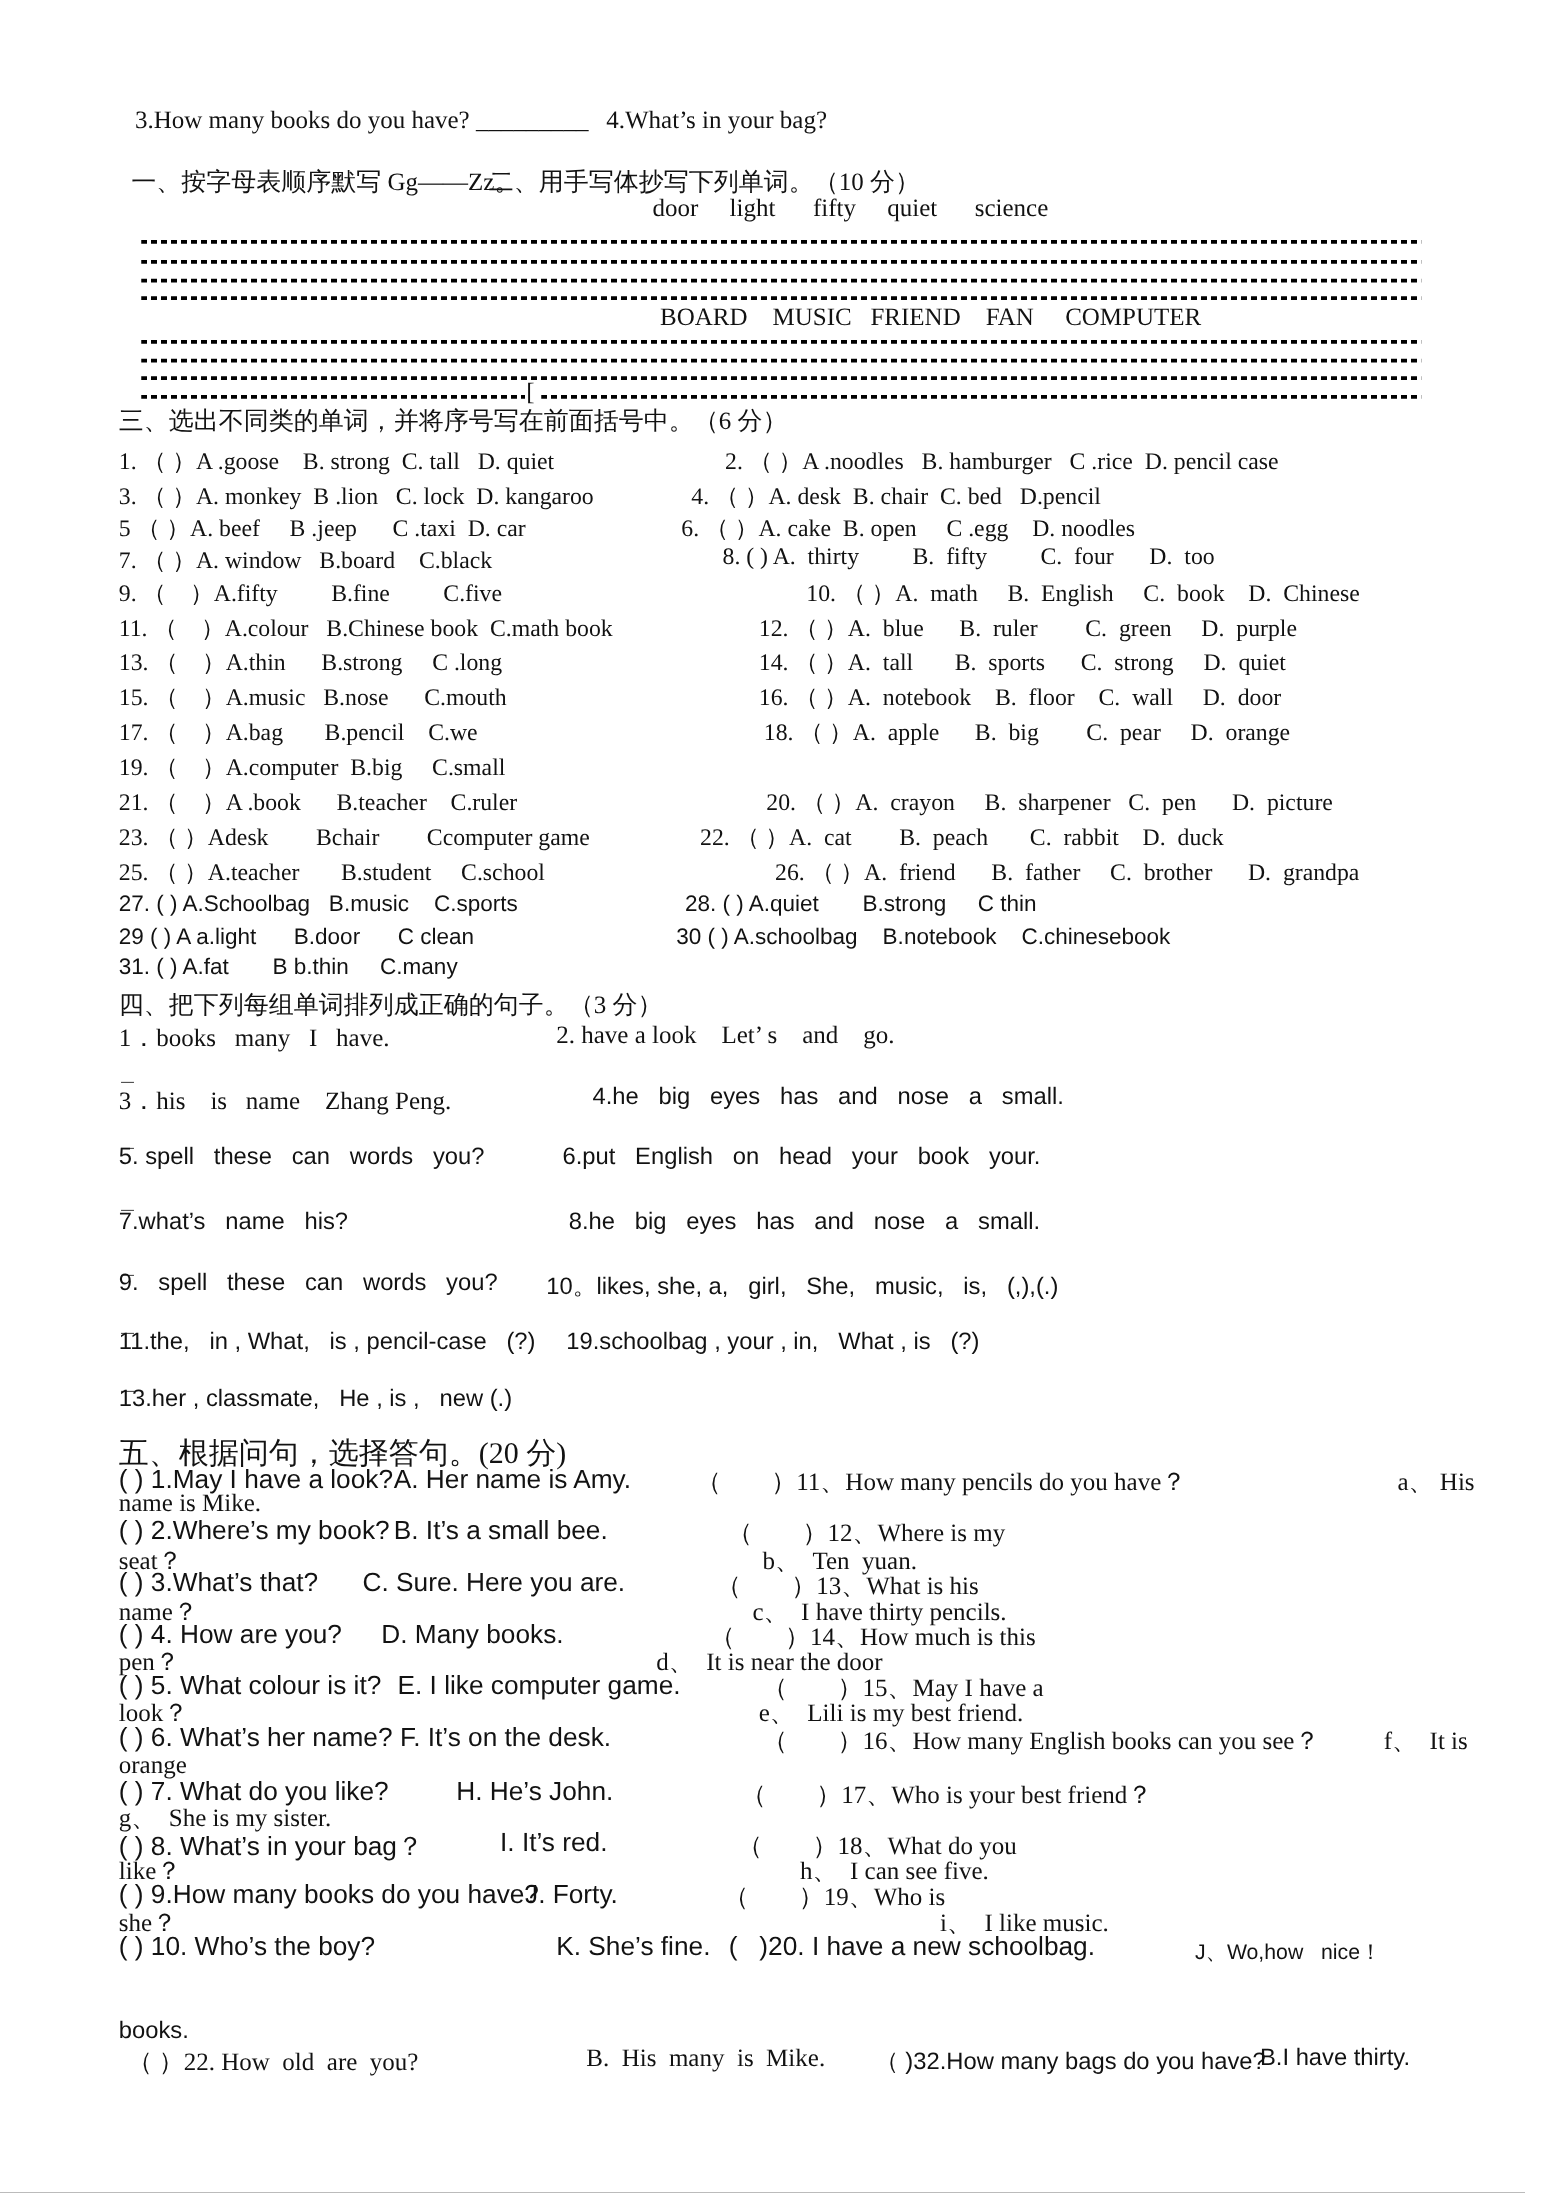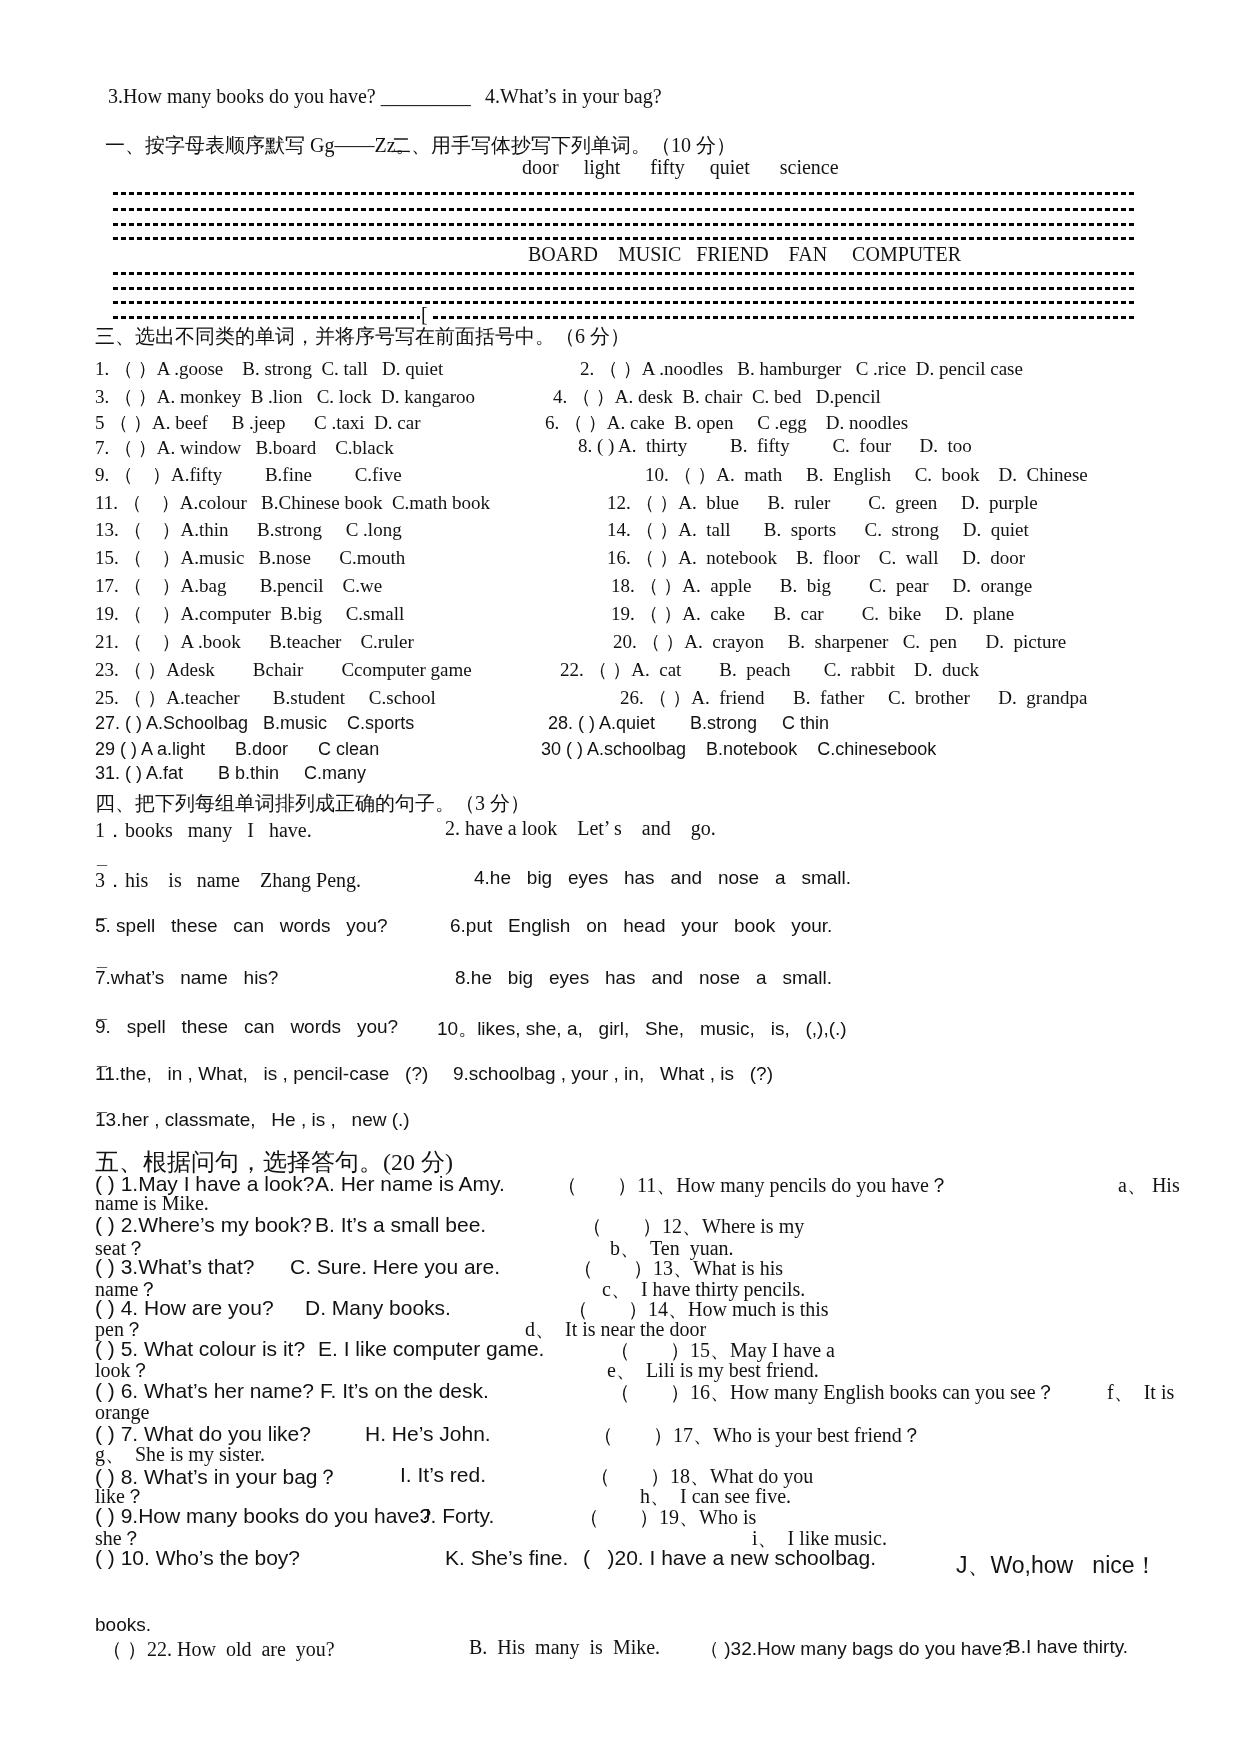--- a/index.html
+++ b/index.html
@@ -1,21 +1,21 @@
 <!DOCTYPE html>
 <html><head>
 <meta charset="utf-8">
 <style>
   html,body{margin:0;padding:0;background:#888;}
   .page{position:relative;width:1241px;height:1754px;background:#ffffff;overflow:hidden;color:#121212;}
   .ln{position:absolute;left:0;width:100%;height:24px;}
   .c{position:absolute;top:0;white-space:pre;color:#121212;}
   .serif{font-family:"Liberation Serif","DejaVu Serif",serif;}
   .sans{font-family:"Liberation Sans","DejaVu Sans",sans-serif;}
-  .f20{font-size:20px;} .f19{font-size:19px;} .f21{font-size:21px;} .f18{font-size:18px;} .f17{font-size:23px;} .f24{font-size:24px;}
+  .f20{font-size:20px;} .f19{font-size:19px;} .f21{font-size:21px;} .f18{font-size:18px;} .f17{font-size:17px;} .f24{font-size:24px;}
   .dash{position:absolute;height:3px;background:repeating-linear-gradient(90deg,#000 0 5px,transparent 5px 8px);}
   .dash.full{left:113px;width:1024px;}
   .blank .c{font-weight:bold;letter-spacing:1px;}
 </style>
 </head>
 <body>
 
 <div class="page">
 
   <div class="ln serif f20" style="top:85px">
@@ -85,21 +85,20 @@
   <div class="ln serif f19" style="top:545px">
     <span class="c" style="left:95px">15. （    ）A.music   B.nose      C.mouth</span>
     <span class="c" style="left:607px">16. （ ）A.  notebook    B.  floor    C.  wall     D.  door</span>
   </div>
   <div class="ln serif f19" style="top:573px">
     <span class="c" style="left:95px">17. （    ）A.bag       B.pencil    C.we</span>
     <span class="c" style="left:611px">18. （ ）A.  apple      B.  big        C.  pear     D.  orange</span>
   </div>
   <div class="ln serif f19" style="top:601px">
     <span class="c" style="left:95px">19. （    ）A.computer  B.big     C.small</span>
-    <span class="c" style="left:611px">19. （ ）A.  cake      B.  car        C.  bike     D.  plane</span>
   </div>
   <div class="ln serif f19" style="top:629px">
     <span class="c" style="left:95px">21. （    ）A .book      B.teacher    C.ruler</span>
     <span class="c" style="left:613px">20. （ ）A.  crayon     B.  sharpener   C.  pen      D.  picture</span>
   </div>
   <div class="ln serif f19" style="top:657px">
     <span class="c" style="left:95px">23. （ ）Adesk        Bchair        Ccomputer game</span>
     <span class="c" style="left:560px">22. （ ）A.  cat        B.  peach       C.  rabbit    D.  duck</span>
   </div>
   <div class="ln serif f19" style="top:685px">
@@ -152,21 +151,21 @@
   </div>
   <div class="ln sans f19" style="top:1016px">
     <span class="c" style="left:95px">9.   spell   these   can   words   you?</span>
     <span class="c" style="left:437px">10。likes, she, a,   girl,   She,   music,   is,   (,),(.)</span>
   </div>
   <div class="ln sans f18 blank" style="top:1049px">
     <span class="c" style="left:97px">_</span>
   </div>
   <div class="ln sans f19" style="top:1063px">
     <span class="c" style="left:95px">11.the,   in , What,   is , pencil-case   (?)</span>
-    <span class="c" style="left:453px">9.schoolbag , your , in,   What , is   (?)</span>
+    <span class="c" style="left:453px">19.schoolbag , your , in,   What , is   (?)</span>
   </div>
   <div class="ln sans f18 blank" style="top:1095px">
     <span class="c" style="left:97px">_</span>
   </div>
   <div class="ln sans f19" style="top:1109px">
     <span class="c" style="left:95px">13.her , classmate,   He , is ,   new (.)</span>
   </div>
 
   <div class="ln serif f24" style="top:1146px">
     <span class="c" style="left:95px">五、根据问句，选择答句。(20 分)</span>

